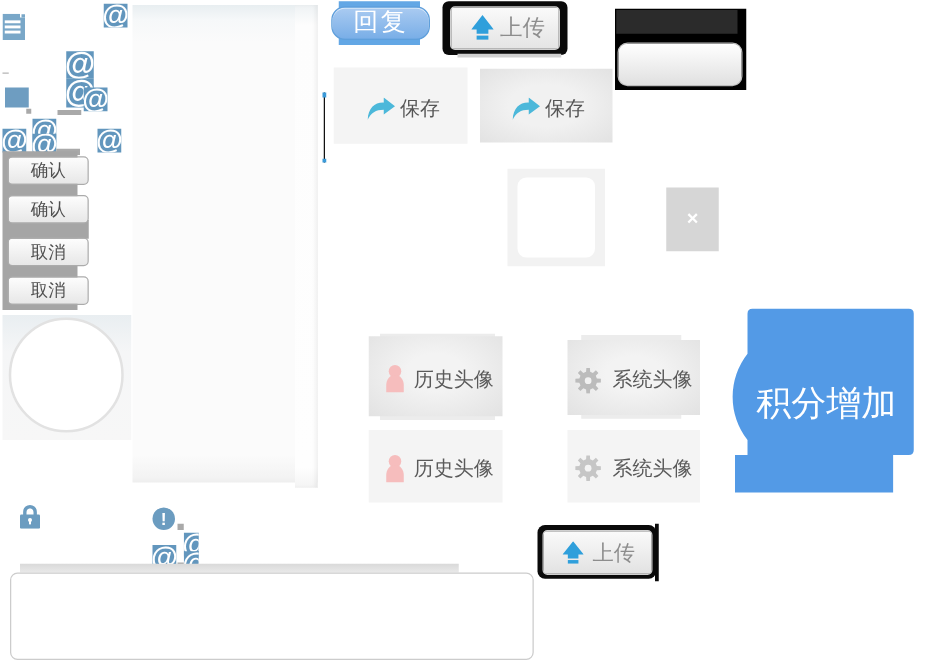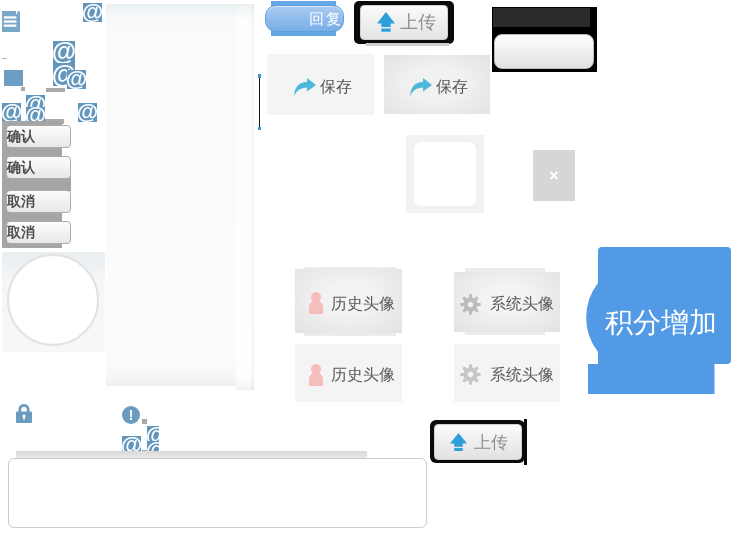--- a/index.html
+++ b/index.html
@@ -1,21 +1,21 @@
 <!DOCTYPE html>
 <html><head>
 <meta charset="utf-8">
 <style>
   html,body{margin:0;padding:0;}
   body{width:750px;height:535px;background:#fff;font-family:"Liberation Sans",sans-serif;position:relative;overflow:hidden;}
   .abs{position:absolute;}
   .at{position:absolute;width:19px;height:19px;background:#6296bd;overflow:hidden;}
   .at span{position:absolute;left:50%;top:50%;transform:translate(-50%,-52%);color:#fff;font-weight:bold;font-size:22px;font-family:"Liberation Sans",sans-serif;}
   .graybar{position:absolute;background:#a9a9a9;}
-  .btn-cc{position:absolute;left:6px;width:65px;height:23px;border:1px solid #ababab;border-radius:4px;background:linear-gradient(#fdfdfd,#e7e7e7);box-sizing:border-box;color:#4f4f4f;font-size:14px;text-align:left;line-height:21px;font-weight:bold;}
+  .btn-cc{position:absolute;left:6px;width:65px;height:23px;border:1px solid #ababab;border-radius:4px;background:linear-gradient(#fdfdfd,#e7e7e7);box-sizing:border-box;color:#4f4f4f;font-size:14px;text-align:center;line-height:21px;}
 </style>
 </head>
 <body>
 
 <svg class="abs" style="left:2px;top:11px" width="18" height="21" viewBox="0 0 18 21">
   <path d="M0 0 H14 V3 H18 V21 H0 Z" fill="#79a7c8"></path>
   <rect x="15.2" y="0.4" width="2.8" height="2.6" fill="#79a7c8"></rect>
   <rect x="1.8" y="5.3" width="12.6" height="2.3" fill="#fff"></rect>
   <rect x="1.8" y="9.4" width="12.6" height="2.3" fill="#fff"></rect>
   <rect x="1.8" y="13.5" width="12.6" height="2.3" fill="#fff"></rect>
@@ -77,21 +77,21 @@
 <div class="btn-cc" style="top:189.5px">取消</div>
 
 <div class="btn-cc" style="top:220.5px">取消</div>
 
 <div class="abs" style="left:2px;top:252px;width:103px;height:100px;background:linear-gradient(180deg,#e9eef1,#f5f6f7 30px,#f7f7f7)"></div>
 
 <div class="abs" style="left:7px;top:254px;width:92px;height:92px;border-radius:50%;border:2px solid #e2e2e2;background:#fff;box-sizing:border-box"></div>
 
 <div class="abs" style="left:271px;top:1px;width:65px;height:35px;background:#63a7e5"></div>
 
-<div class="abs" style="left:265px;top:5px;width:79px;height:27px;border-radius:11px;background:linear-gradient(180deg,#aacbf1,#79aee7);border:1px solid #5f9fdb;box-shadow:inset 0 1px 0 rgba(255,255,255,.55);box-sizing:border-box;color:#fff;font-size:15px;text-align:right;line-height:25px;letter-spacing:2px">回复</div>
+<div class="abs" style="left:265px;top:5px;width:79px;height:27px;border-radius:11px;background:linear-gradient(180deg,#aacbf1,#79aee7);border:1px solid #5f9fdb;box-shadow:inset 0 1px 0 rgba(255,255,255,.55);box-sizing:border-box;color:#fff;font-size:20px;text-align:center;line-height:25px;letter-spacing:2px">回复</div>
 
 <div class="abs" style="left:354px;top:1px;width:100px;height:43px;background:#0a0a0a;border-radius:5px"></div>
 <div class="abs" style="left:366px;top:43px;width:83px;height:3px;background:#cfcfcf"></div>
 <div class="abs" style="left:360px;top:5px;width:88px;height:35px;background:linear-gradient(180deg,#fafafa,#e4e4e4);border-radius:4px;border:1px solid #d0d0d0;box-sizing:border-box"></div>
 
 <svg class="abs" style="left:377px;top:12px" width="18" height="20" viewBox="0 0 18 20">
   <path d="M9 0 L18 11.5 H13.7 V15 H4.3 V11.5 H0 Z" fill="#2f9fdb"></path>
   <rect x="4.3" y="16.5" width="9.4" height="3.2" fill="#2f9fdb"></rect>
 </svg>
 

